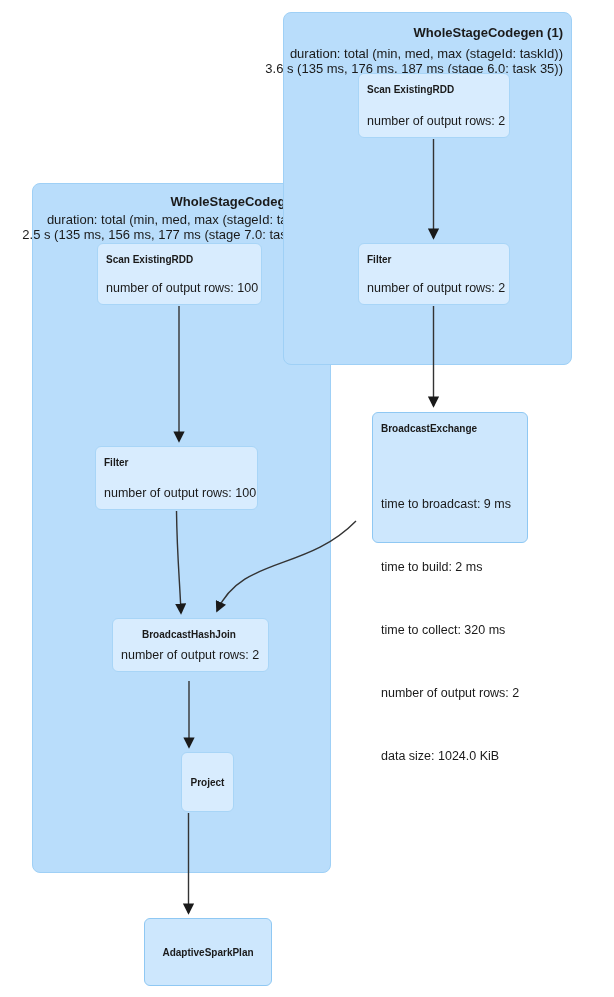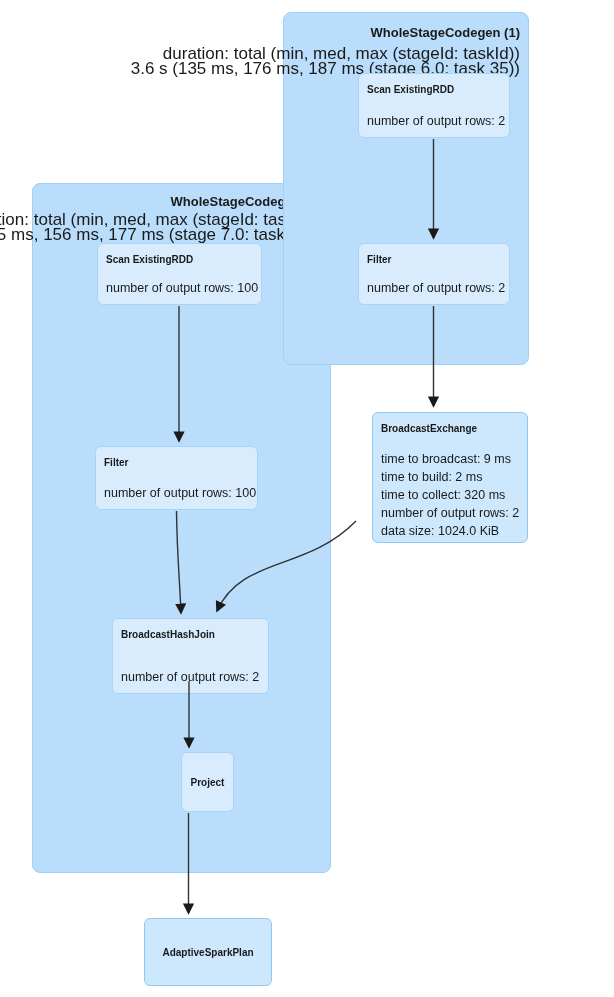--- a/index.html
+++ b/index.html
@@ -37,21 +37,21 @@
     position: absolute;
     font-weight: bold;
     white-space: nowrap;
     font-size: 13px;
   }
   .cluster-duration {
     position: absolute;
     text-align: right;
     white-space: nowrap;
     line-height: 15px;
-    font-size: 17px;
+    font-size: 13px;
   }
   .node {
     position: absolute;
     background: var(--node-fill, #d8ecfe);
     border: 1px solid var(--node-border, #a8d5f7);
     border-radius: 6px;
   }
   .node.standalone {
     background: var(--standalone-node-fill, #cde7fd);
     border-color: var(--standalone-node-border, #8fc8f3);
@@ -67,44 +67,45 @@
     left: 8px;
     bottom: 9px;
     white-space: nowrap;
   }
   .node .metrics-list {
     padding: 16px 8px 0 8px;
   }
   .node .metrics-list div {
     line-height: 18px;
     white-space: nowrap;
+    margin-top: 45px;
   }
   .node.label-centered {
     display: flex;
     align-items: center;
     justify-content: center;
     margin-left: 19px;
   }
   .node.label-centered .title {
     padding: 0;
   }
   
   .cluster-wsc2 { left: 32px; top: 183px; width: 299px; height: 690px; }
   .cluster-wsc2 .cluster-title { right: 10px; top: 10px; }
   .cluster-wsc2 .cluster-duration { right: 10px; top: 28px; }
-  .cluster-wsc1 { left: 283px; top: 12px; width: 246px; height: 353px; }
+  .cluster-wsc1 { left: 283px; top: 12px; width: 289px; height: 353px; }
   .cluster-wsc1 .cluster-title { right: 8px; top: 12px; }
   .cluster-wsc1 .cluster-duration { right: 8px; top: 33px; }
   
   .node-scan1   { left: 358px; top: 73px;  width: 152px; height: 65px; }
   .node-filter1 { left: 358px; top: 243px; width: 152px; height: 62px; }
   .node-bx      { left: 372px; top: 412px; width: 156px; height: 131px; }
   .node-scan2   { left: 97px;  top: 243px; width: 165px; height: 62px; }
   .node-filter2 { left: 95px;  top: 446px; width: 163px; height: 64px; }
-  .node-bhj     { left: 112px; top: 618px; width: 157px; height: 76px; }
+  .node-bhj     { left: 112px; top: 618px; width: 157px; height: 54px; padding-left: 21px; }
   .node-project { left: 162px; top: 752px; width: 53px;  height: 60px; }
   .node-asp     { left: 125px; top: 918px; width: 128px; height: 68px; }
   .edges {
     position: absolute;
     left: 0; top: 0;
     width: 614px; height: 997px;
     pointer-events: none;
   }
   .edges path.edge {
     fill: none;

